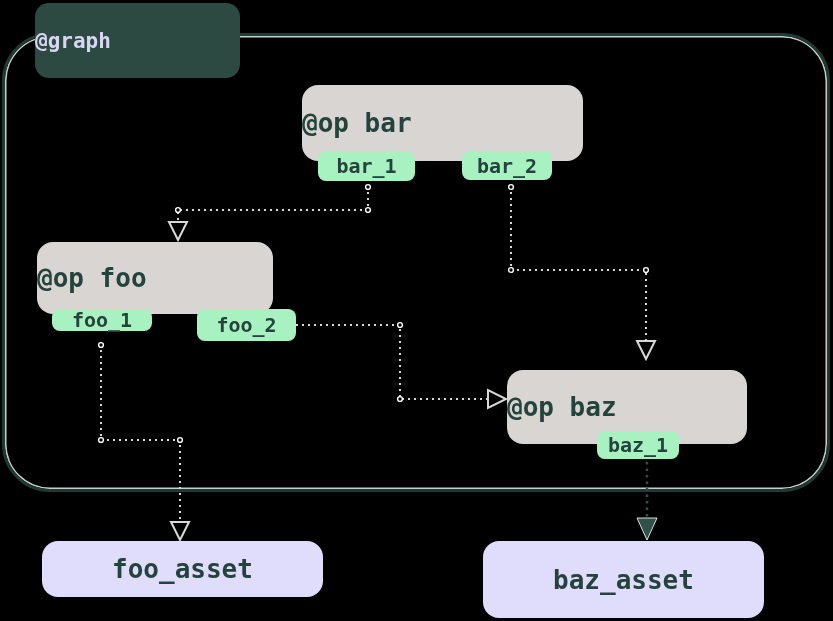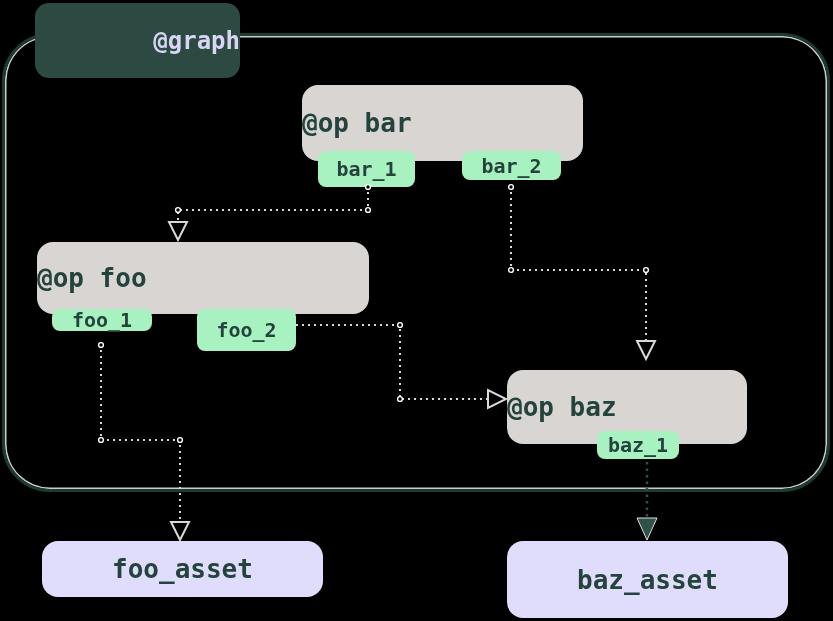--- a/index.html
+++ b/index.html
@@ -27,23 +27,23 @@
     border-radius: 48px;
     box-shadow: inset 0 0 0 1.5px rgba(255,255,255,0.8);
     z-index: 1;
   }
   .graph-label {
     position: absolute;
     left: 35px; top: 3px;
     width: 205px; height: 75px;
     background: var(--graph-label-bg, #2c4a41);
     border-radius: 14px;
-    display: flex; align-items: center; justify-content: flex-end;
+    display: flex; align-items: center; justify-content: flex-start;
     color: var(--graph-label-text, #d9d5f4);
-    font-size: 24px;
+    font-size: 21px;
     font-weight: 700;
     z-index: 4;
   }
   .op {
     position: absolute;
     background: var(--op-bg, #d8d5d3);
     border-radius: 16px;
     display: flex; align-items: center; 
     color: var(--op-text, #24433c);
     font-size: 26px;
@@ -64,29 +64,29 @@
     position: absolute;
     background: var(--asset-bg, #e0dcfb);
     border-radius: 16px;
     display: flex; align-items: center; justify-content: center;
     color: var(--op-text, #24433c);
     font-size: 26px;
     font-weight: 700;
     z-index: 2;
   }
   #op-bar  { left: 302px; top:  85px; width: 281px; height: 76px; }
-  #tab-bar1{ left: 318px; top: 151px; width:  97px; height: 36px; }
-  #tab-bar2{ left: 462px; top: 151px; width:  99px; height: 29px; }
-  #op-foo  { left:  37px; top: 242px; width: 332px; height: 72px; }
+  #tab-bar1{ left: 318px; top: 151px; width:  97px; height: 30px; }
+  #tab-bar2{ left: 462px; top: 151px; width:  90px; height: 29px; }
+  #op-foo  { left:  37px; top: 242px; width: 236px; height: 72px; }
   #tab-foo1{ left:  52px; top: 309px; width: 100px; height: 22px; }
-  #tab-foo2{ left: 197px; top: 309px; width:  99px; height: 42px; }
+  #tab-foo2{ left: 197px; top: 309px; width:  99px; height: 32px; }
   #op-baz  { left: 507px; top: 362px; width: 240px; height: 74px; margin-top: 8px; }
   #tab-baz1{ left: 597px; top: 431px; width: 82px; height: 28px; }
   #asset-foo { left:  42px; top: 541px; width: 281px; height: 56px; }
-  #asset-baz { left: 507px; top: 541px; width: 281px; height: 77px; }
+  #asset-baz { left: 483px; top: 541px; width: 281px; height: 77px; }
 
   svg.edges {
     position: absolute;
     left: 0; top: 0;
     width: 833px; height: 621px;
     z-index: 5;
     pointer-events: none;
   }
   .edge-light {
     fill: none;

